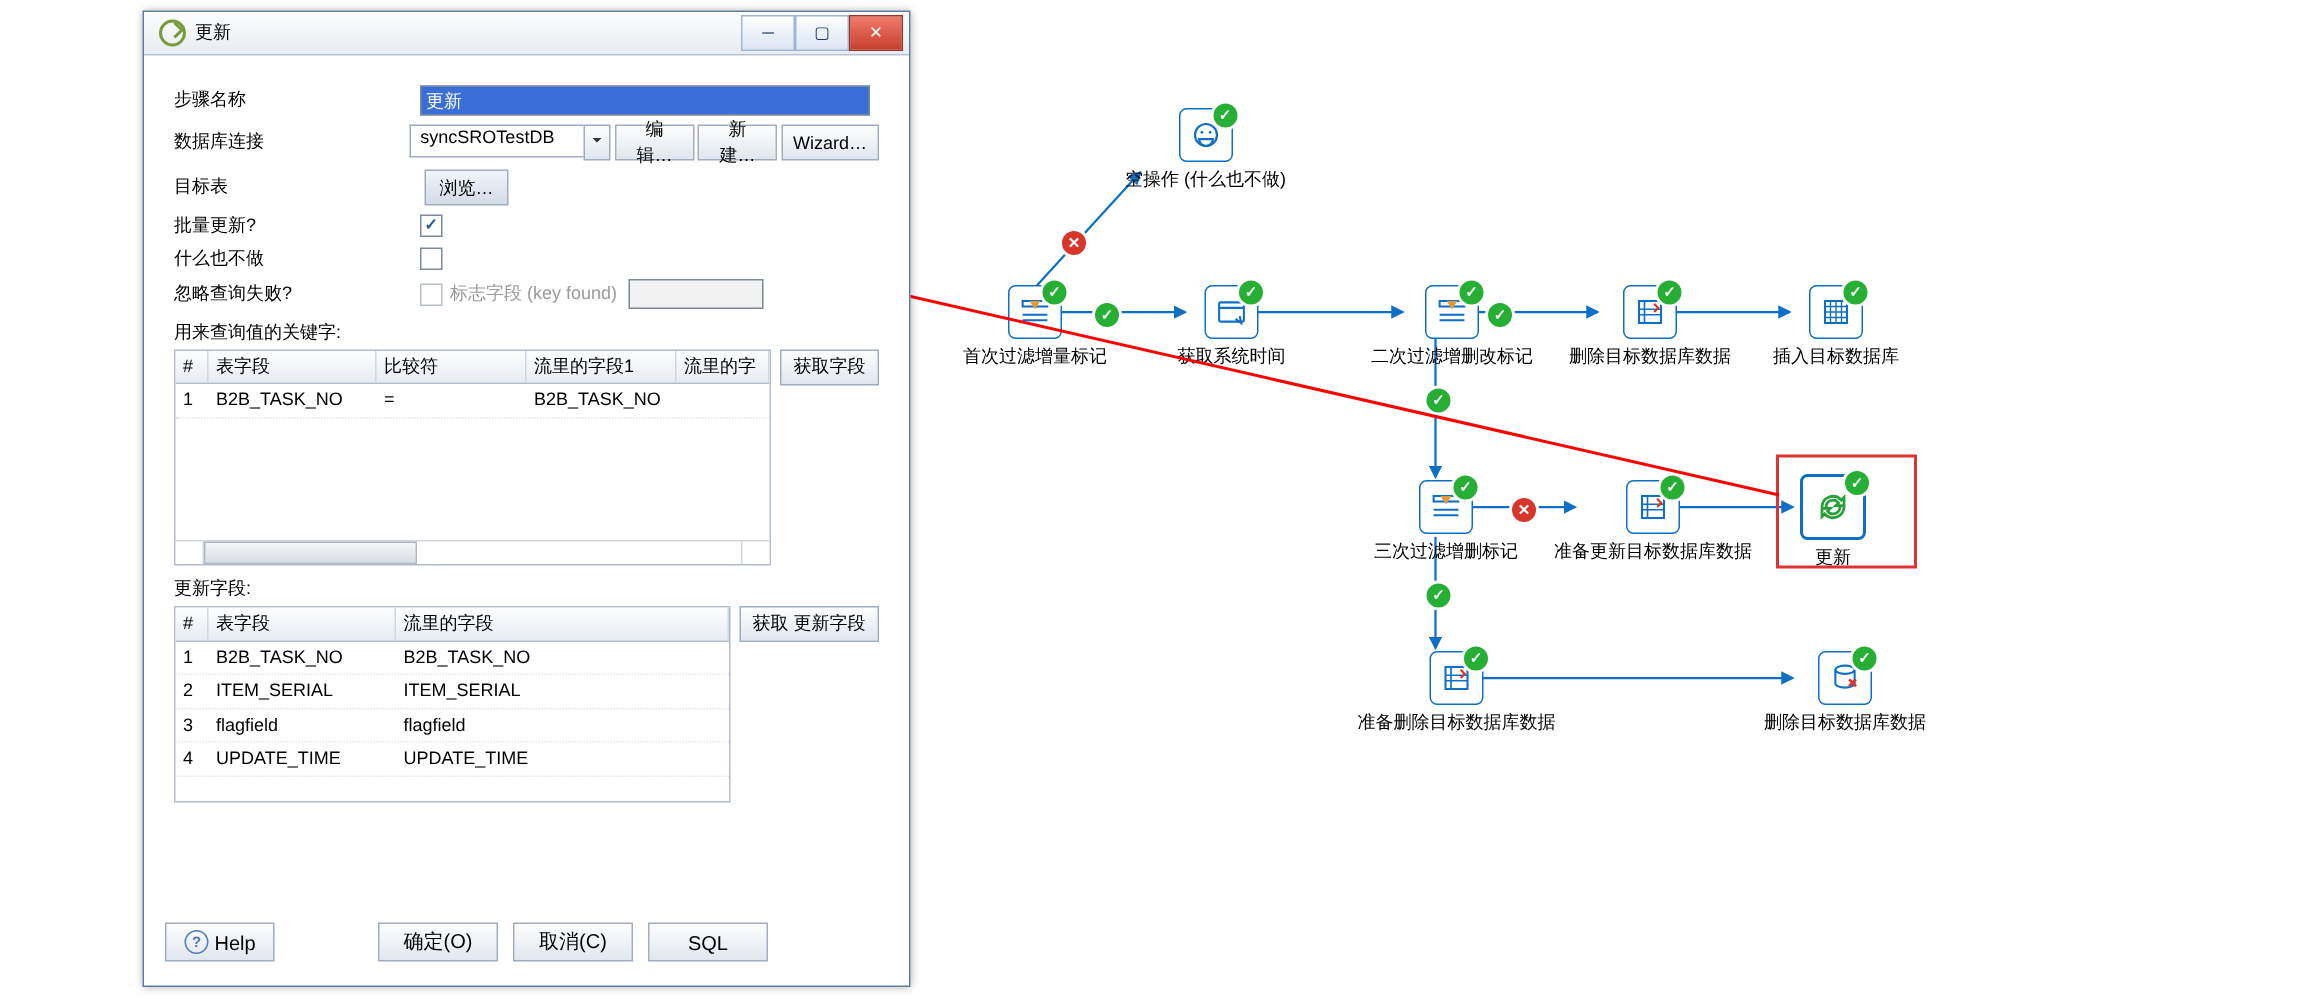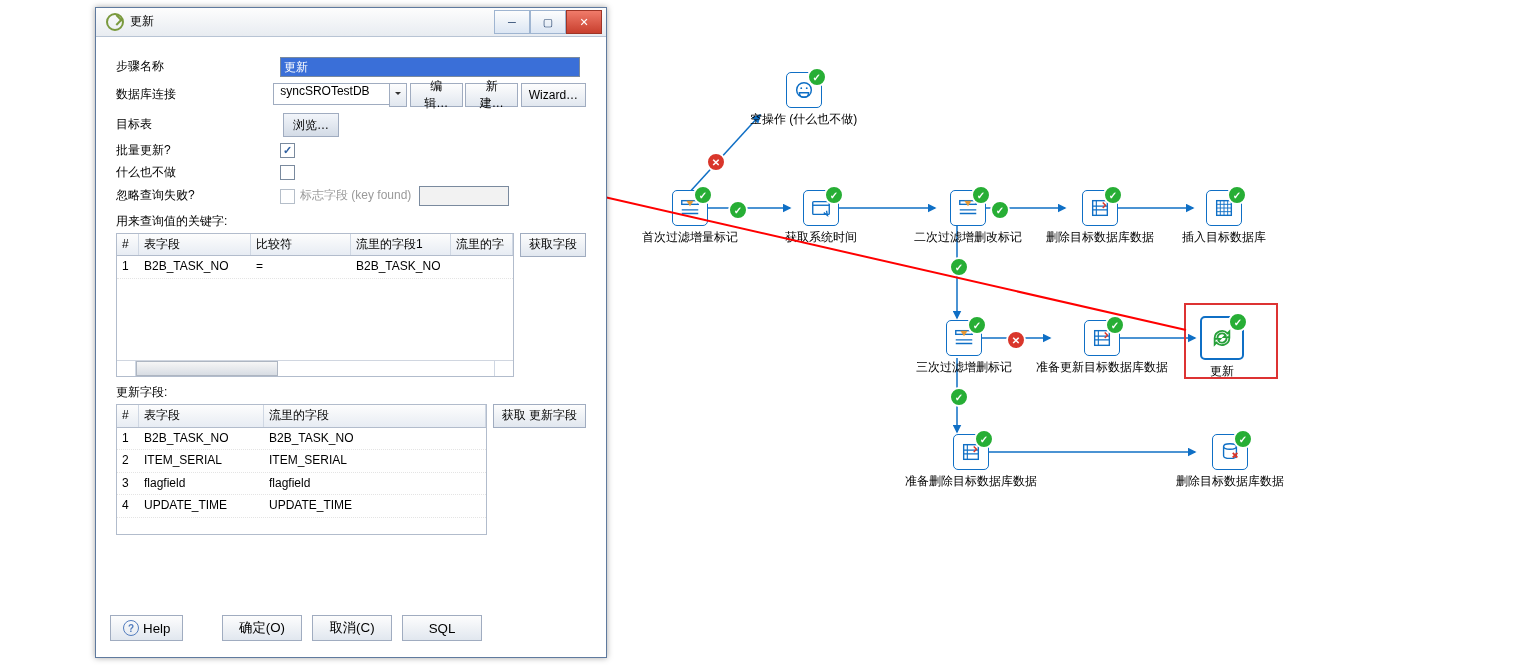--- a/index.html
+++ b/index.html
@@ -358,19 +358,19 @@
         <button class="btn" style="height:24px">获取 更新字段</button>
       </div>
     </div>
   </div>
   <div class="btm">
     <button class="hbtn" style="min-width:60px">
         <span class="hi">?</span>
         <span>Help</span>
       </button>
     <div style="flex:1"></div>
-    <div style="display:flex;gap:10px;margin-right:110px">
+    <div style="display:flex;gap:10px;margin-right:80px">
       <button class="hbtn">确定(O)</button>
       <button class="hbtn">取消(C)</button>
       <button class="hbtn">SQL</button>
     </div>
   </div>
 </div>
 
 </body></html>

